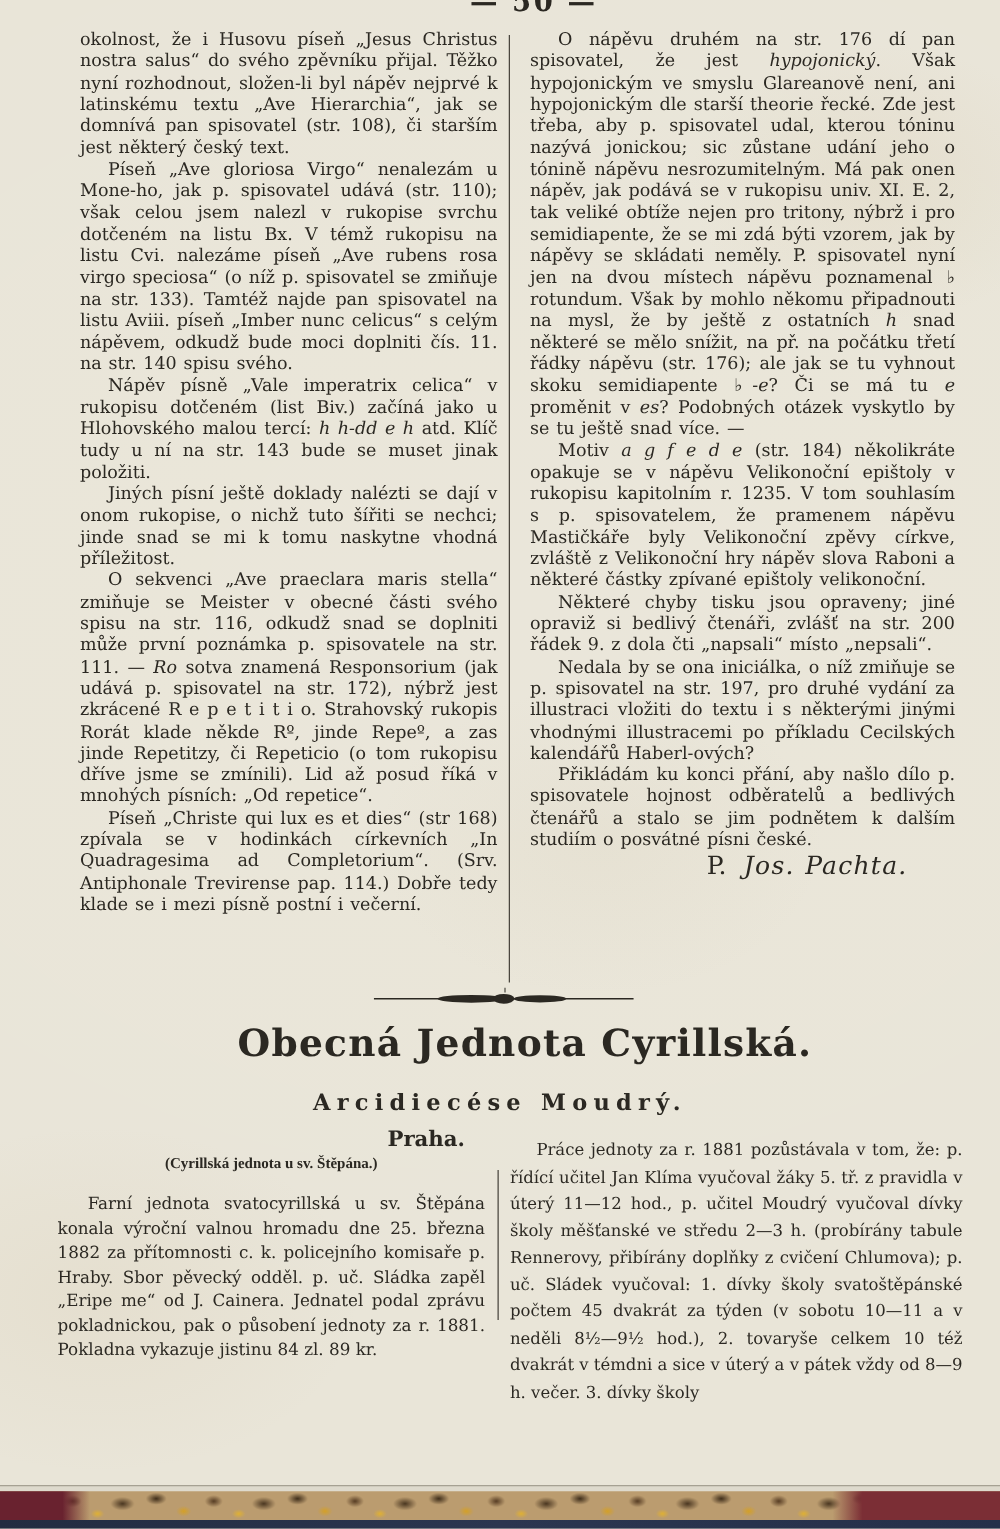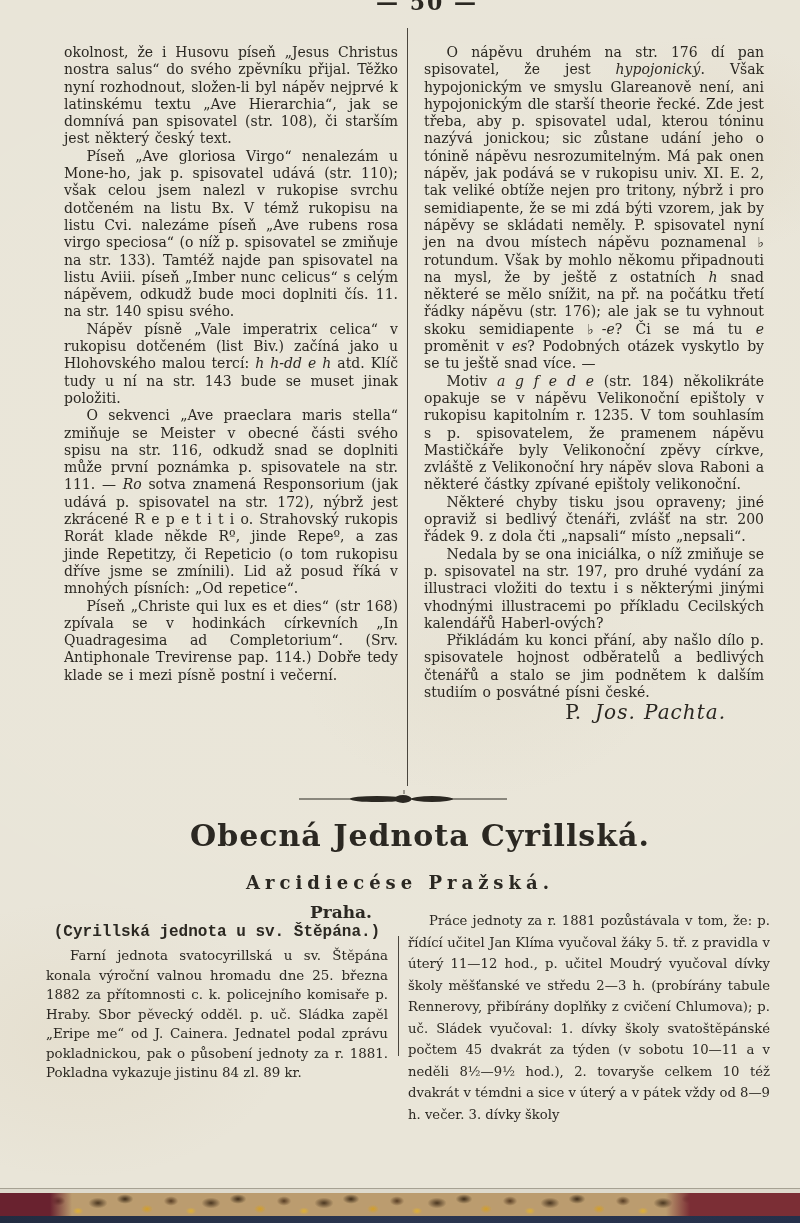--- a/index.html
+++ b/index.html
@@ -16,21 +16,21 @@
       radial-gradient(300px 200px at 10% 85%, rgba(180,150,100,0.08), transparent 70%),
       radial-gradient(260px 180px at 60% 55%, rgba(170,150,110,0.06), transparent 70%),
       radial-gradient(1200px 900px at 50% 40%, rgba(255,255,255,0.05), transparent 80%);
     color:var(--ink,#2b2822);
   }
   .page-number{
     position:absolute;top:-11px;left:427px;transform:translateX(-50%);
     font-size:22px;font-weight:bold;letter-spacing:2px;white-space:nowrap;
   }
   
-  .top-section{position:absolute;top:44px;left:0;width:800px;height:762px;overflow:hidden;}
+  .top-section{position:absolute;top:24px;left:0;width:800px;height:762px;overflow:hidden;}
   .col{position:absolute;top:0;font-size:14px;line-height:17.3px;text-align:justify;}
   .col-left{left:64px;width:334px;}
   .col-right{left:424px;width:340px;}
   .col p{margin:0;text-indent:1.6em;word-spacing:1px;}
   .col p.cont{text-indent:0;}
   .vrule{position:absolute;width:1px;background:var(--rule,#4a463e);}
   .vrule-top{left:407px;top:28px;height:758px;}
   .vrule-bottom{left:398px;top:936px;height:120px;}
   .signature{margin-top:3px !important;text-align:right;text-indent:0 !important;
     padding-right:38px;font-size:20px;}
@@ -49,22 +49,22 @@
     font-size:18px;font-weight:bold;letter-spacing:5px;
   }
   
   .bcol{position:absolute;}
   .bcol-left{top:902px;left:46px;width:342px;}
   .bcol-right{top:910px;left:408px;width:362px;}
   .vicariate-heading{margin:0 0 4px 0;text-align:center;font-size:20px;font-weight:normal;
     letter-spacing:0.5px;}
   .place-heading{margin:0 0 1px 0;text-align:right;padding-right:16px;
     font-size:17px;font-weight:bold;}
-  .unit-heading{margin:0 0 5px 0;text-align:center;
-    font-family:Liberation Mono, monospace;font-size:16px;font-weight:bold;}
+  .unit-heading{margin:0 0 16px 0;text-align:center;
+    font-family:Liberation Serif, serif;font-size:12px;font-weight:bold;}
   .bcol p{margin:0;text-align:justify;text-indent:1.8em;}
   .bcol-left p{font-size:13.4px;line-height:19.5px;}
   .bcol-right p{font-size:13.2px;line-height:21.5px;text-indent:1.6em;}
   
   .book-edge{position:absolute;left:0;bottom:0;width:800px;height:36px;}
   .edge-highlight{position:absolute;bottom:30px;left:0;width:800px;height:4px;
     background:var(--edge-highlight,#dedacd);
     border-top:1px solid rgba(120,115,100,0.55);}
   .edge-band{position:absolute;bottom:7px;left:0;width:800px;height:23px;
     background-color:var(--marble-base,#bb9c6f);
@@ -88,20 +88,21 @@
 
 <div class="page">
 
   <div class="page-number">— 50 —</div>
 
   <div class="top-section">
     <div class="col col-left">
       <p class="cont">okolnost, že i Husovu píseň „Jesus Christus nostra salus“ do svého zpěvníku přijal. Těžko nyní rozhodnout, složen-li byl nápěv nejprvé k latinskému textu „Ave Hierarchia“, jak se domnívá pan spisovatel (str. 108), či starším jest některý český text.</p>
       <p>Píseň „Ave gloriosa Virgo“ nenalezám u Mone-ho, jak p. spisovatel udává (str. 110); však celou jsem nalezl v rukopise svrchu dotčeném na listu Bx. V témž rukopisu na listu Cvi. nalezáme píseň „Ave rubens rosa virgo speciosa“ (o níž p. spisovatel se zmiňuje na str. 133). Tamtéž najde pan spisovatel na listu Aviii. píseň „Imber nunc celicus“ s celým nápěvem, odkudž bude moci doplniti čís. 11. na str. 140 spisu svého.</p>
       <p>Nápěv písně „Vale imperatrix celica“ v rukopisu dotčeném (list Biv.) začíná jako u Hlohovského malou tercí: <i>h h-dd e h</i> atd. Klíč tudy u ní na str. 143 bude se muset jinak položiti.</p>
+      <p>Jiných písní ještě doklady nalézti se dají v onom rukopise, o nichž tuto šířiti se nechci; jinde snad se mi k tomu naskytne vhodná příležitost.</p>
       <p>O sekvenci „Ave praeclara maris stella“ zmiňuje se Meister v obecné části svého spisu na str. 116, odkudž snad se doplniti může první poznámka p. spisovatele na str. 111. — <i>Ro</i> sotva znamená Responsorium (jak udává p. spisovatel na str. 172), nýbrž jest zkrácené R e p e t i t i o. Strahovský rukopis Rorát klade někde Rº, jinde Repeº, a zas jinde Repetitzy, či Repeticio (o tom rukopisu dříve jsme se zmínili). Lid až posud říká v mnohých písních: „Od repetice“.</p>
       <p>Píseň „Christe qui lux es et dies“ (str 168) zpívala se v hodinkách církevních „In Quadragesima ad Completorium“. (Srv. Antiphonale Trevirense pap. 114.) Dobře tedy klade se i mezi písně postní i večerní.</p>
     </div>
     <div class="col col-right">
       <p>O nápěvu druhém na str. 176 dí pan spisovatel, že jest <i>hypojonický</i>. Však hypojonickým ve smyslu Glareanově není, ani hypojonickým dle starší theorie řecké. Zde jest třeba, aby p. spisovatel udal, kterou tóninu nazývá jonickou; sic zůstane udání jeho o tónině nápěvu nesrozumitelným. Má pak onen nápěv, jak podává se v rukopisu univ. XI. E. 2, tak veliké obtíže nejen pro tritony, nýbrž i pro semidiapente, že se mi zdá býti vzorem, jak by nápěvy se skládati neměly. P. spisovatel nyní jen na dvou místech nápěvu poznamenal ♭ rotundum. Však by mohlo někomu připadnouti na mysl, že by ještě z ostatních <i>h</i> snad některé se mělo snížit, na př. na počátku třetí řádky nápěvu (str. 176); ale jak se tu vyhnout skoku semidiapente ♭-<i>e</i>? Či se má tu <i>e</i> proměnit v <i>es</i>? Podobných otázek vyskytlo by se tu ještě snad více. —</p>
       <p>Motiv <i>a g f e d e</i> (str. 184) několikráte opakuje se v nápěvu Velikonoční epištoly v rukopisu kapitolním r. 1235. V tom souhlasím s p. spisovatelem, že pramenem nápěvu Mastičkáře byly Velikonoční zpěvy církve, zvláště z Velikonoční hry nápěv slova Raboni a některé částky zpívané epištoly velikonoční.</p>
       <p>Některé chyby tisku jsou opraveny; jiné opraviž si bedlivý čtenáři, zvlášť na str. 200 řádek 9. z dola čti „napsali“ místo „nepsali“.</p>
       <p>Nedala by se ona iniciálka, o níž zmiňuje se p. spisovatel na str. 197, pro druhé vydání za illustraci vložiti do textu i s některými jinými vhodnými illustracemi po příkladu Cecilských kalendářů Haberl-ových?</p>
       <p>Přikládám ku konci přání, aby našlo dílo p. spisovatele hojnost odběratelů a bedlivých čtenářů a stalo se jim podnětem k dalším studiím o posvátné písni české.</p>
       <p class="signature"><span class="sig-prefix">P.</span><span class="sig-name">Jos. Pachta.</span></p>
@@ -114,21 +115,21 @@
     <svg width="208" height="16" viewBox="0 0 208 16" xmlns="http://www.w3.org/2000/svg">
       <line x1="105" y1="0" x2="105" y2="4" stroke="#2b2822" stroke-width="0.8"></line>
       <line x1="0" y1="9" x2="208" y2="9" stroke="#2b2822" stroke-width="1.1"></line>
       <ellipse cx="78" cy="9" rx="27" ry="3.1" fill="#2b2822"></ellipse>
       <ellipse cx="104" cy="9" rx="8.5" ry="3.9" fill="#2b2822"></ellipse>
       <ellipse cx="133" cy="9" rx="21" ry="2.9" fill="#2b2822"></ellipse>
     </svg>
   </div>
 
   <h1 class="section-title">Obecná Jednota Cyrillská.</h1>
-  <h2 class="section-subtitle">Arcidiecése Pražská.</h2>
+  <h2 class="section-subtitle">Arcidiecése Moudrý.</h2>
 
   <div class="bcol bcol-left">
     <div class="place-heading">Praha.</div>
     <h4 class="unit-heading">(Cyrillská jednota u sv. Štěpána.)</h4>
     <p>Farní jednota svatocyrillská u sv. Štěpána konala výroční valnou hromadu dne 25. března 1882 za přítomnosti c. k. policejního komisaře p. Hraby. Sbor pěvecký odděl. p. uč. Sládka zapěl „Eripe me“ od J. Cainera. Jednatel podal zprávu pokladnickou, pak o působení jednoty za r. 1881. Pokladna vykazuje jistinu 84 zl. 89 kr.</p>
   </div>
 
   <div class="vrule vrule-bottom"></div>
 
   <div class="bcol bcol-right">

